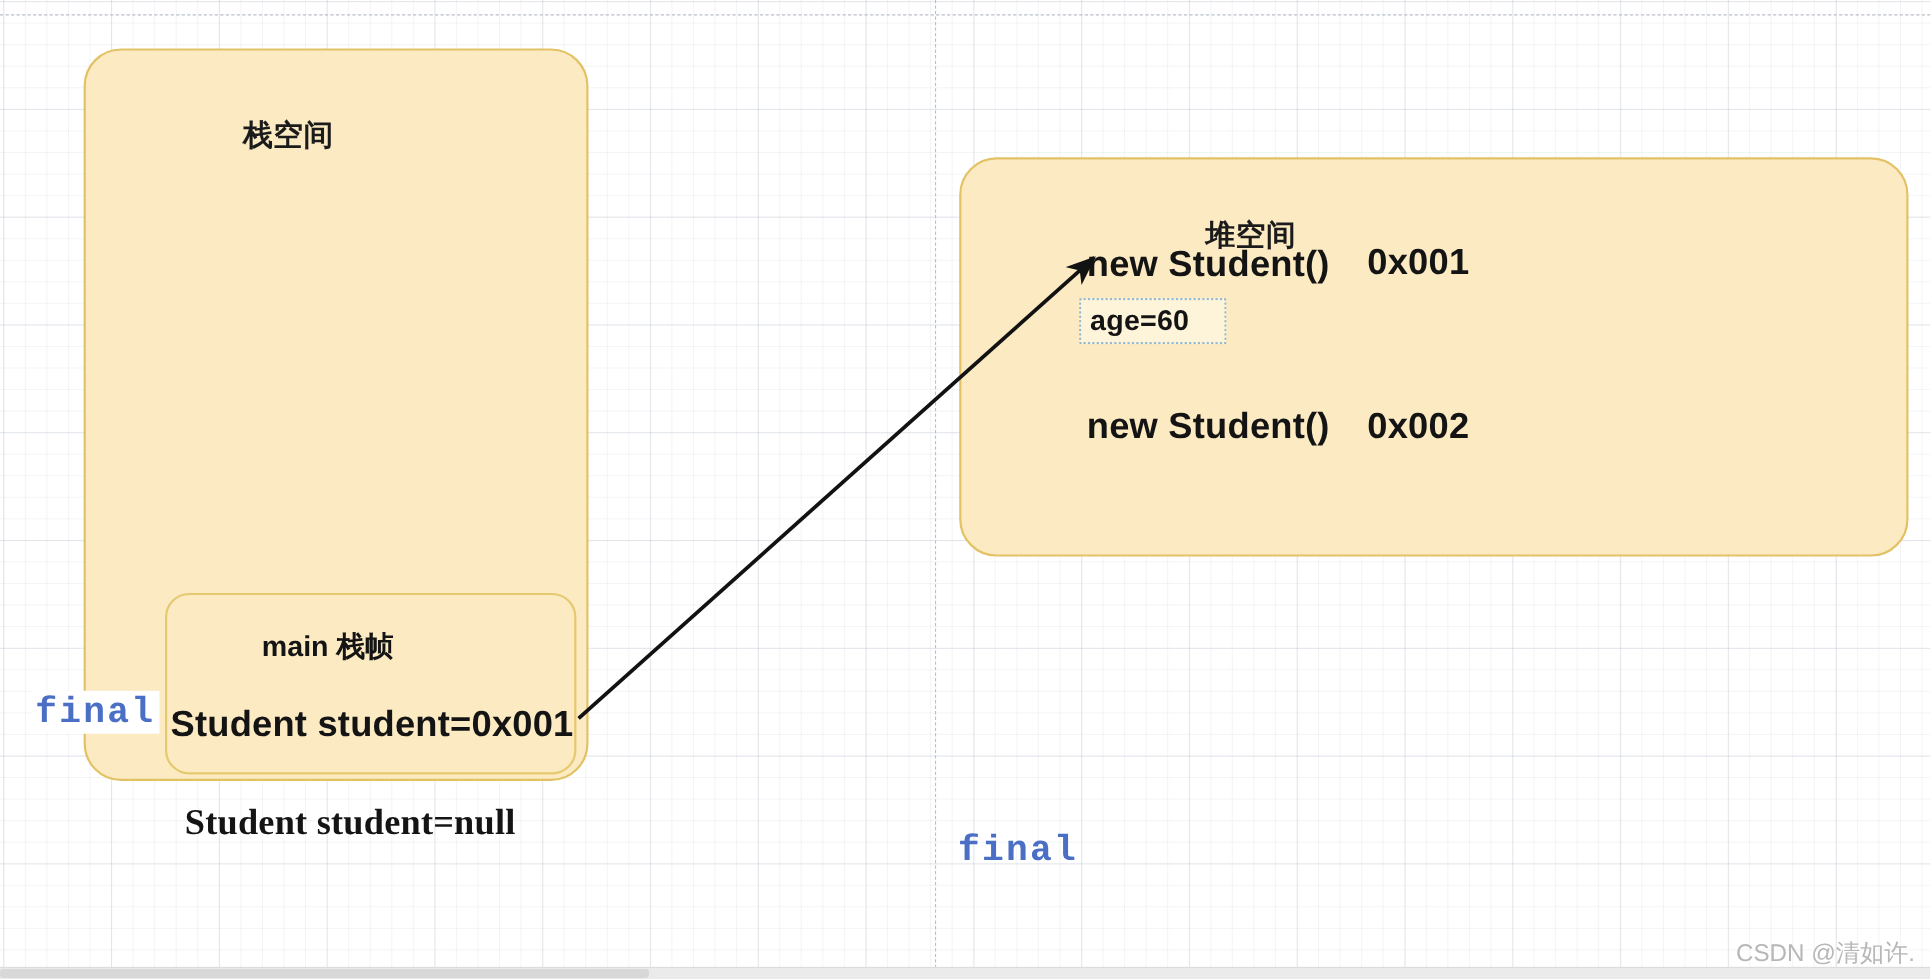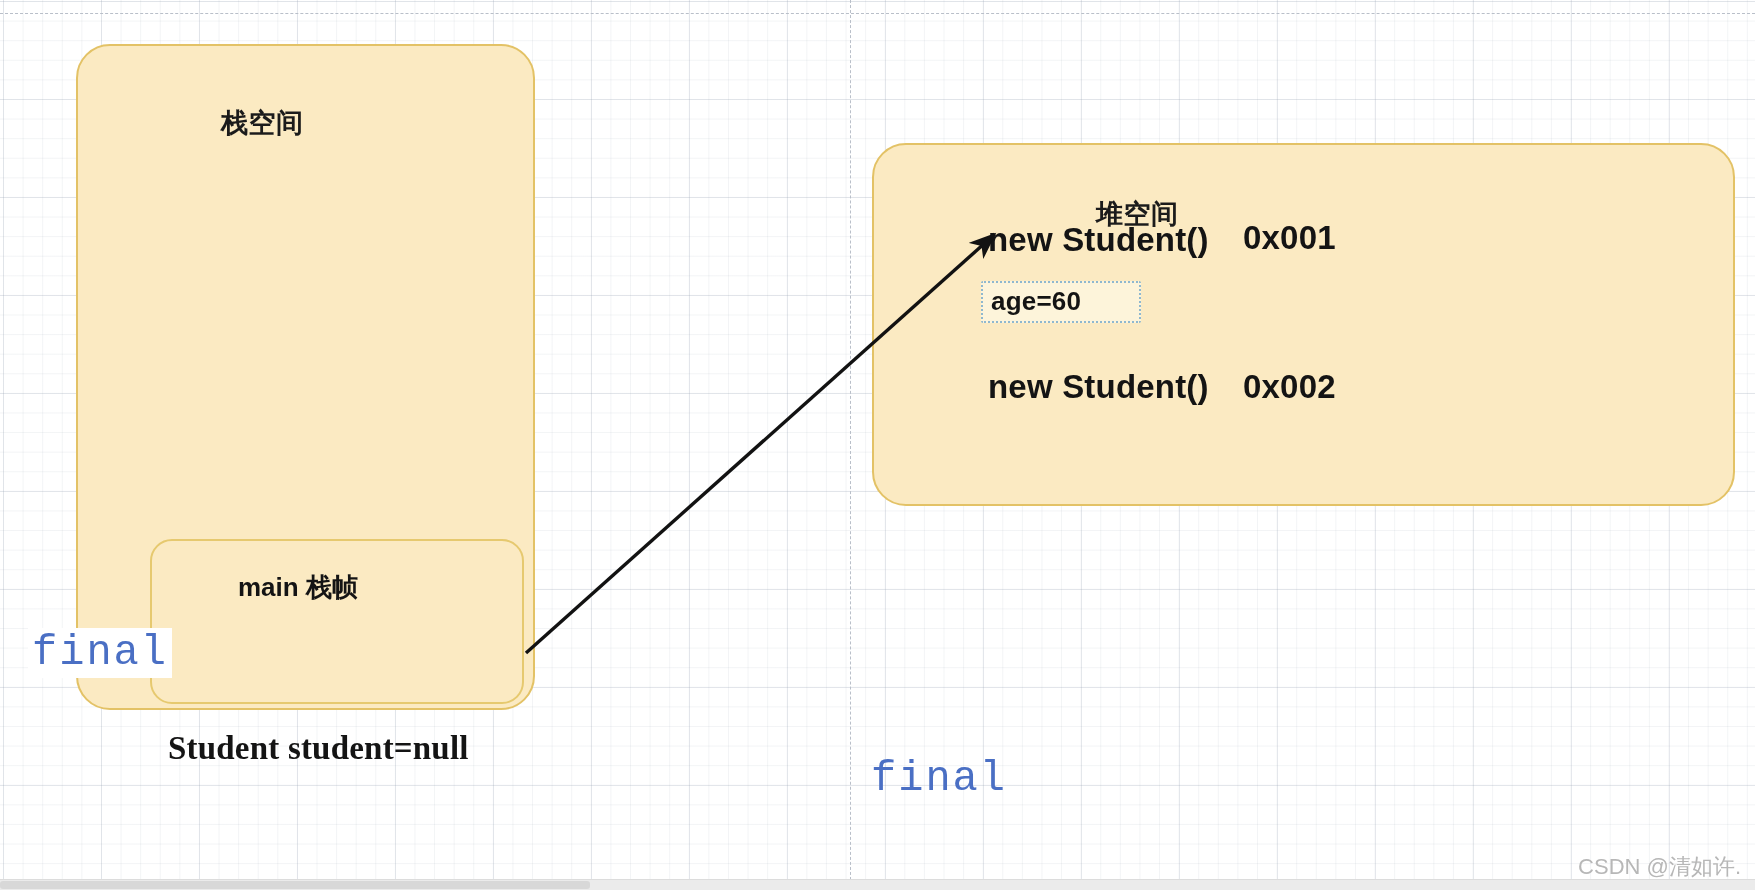--- a/index.html
+++ b/index.html
@@ -98,22 +98,22 @@
     position: static;
     display: block;
     padding: 3px 8px 5px 8px;
   }
 
   
   .code-annot {
     position: absolute;
     color: #4a6fc4;
     font-family: "Liberation Mono", "DejaVu Sans Mono", monospace;
-    font-size: 42px;
-    font-weight: 400;
+    font-size: 33px;
+    font-weight: 700;
     letter-spacing: 2px;
     white-space: nowrap;
   }
   .code-annot.boxed {
     background: #ffffff;
     padding: 1px 4px;
   }
 
   
   #arrow-svg {
@@ -162,33 +162,34 @@
   <div class="page-guide-h" style="top:13px;"></div>
 
   <div class="region" style="left:76px; top:44px; width:459px; height:666px;"></div>
 
   <div class="region-title" style="left:221px; top:105px;">栈空间</div>
 
   <div class="region frame" style="left:150px; top:539px; width:374px; height:165px;"></div>
 
   <div class="frame-title" style="left:238px; top:570px;">main 栈帧</div>
 
+  <div class="row-text" style="left:155px; top:639px;">Student student=0x001</div>
 
   <div class="row-text" style="left:168px; top:730px;font-family:Liberation Serif, serif;">Student student=null</div>
 
   <div class="code-annot boxed" style="left:28px; top:628px;">final</div>
 
   <div class="region" style="left:872px; top:143px; width:863px; height:363px;"></div>
 
   <div class="region-title" style="left:1096px; top:168px;margin-top:28px;">堆空间</div>
 
   <div class="row-text" style="left:988px; top:221px;">new Student()</div>
   <div class="row-text" style="left:1243px; top:219px;">0x001</div>
 
-  <div class="field-box" style="left:981px; top:281px; width:160px; height:42px;">
+  <div class="field-box" style="left:981px; top:271px; width:134px; height:42px;">
     <span class="row-text" style="font-size:26px;">age=60</span>
   </div>
 
   <div class="row-text" style="left:988px; top:368px;">new Student()</div>
   <div class="row-text" style="left:1243px; top:368px;">0x002</div>
 
   <div class="code-annot" style="left:871px; top:755px;">final</div>
 
   <svg id="arrow-svg">
     <defs>

